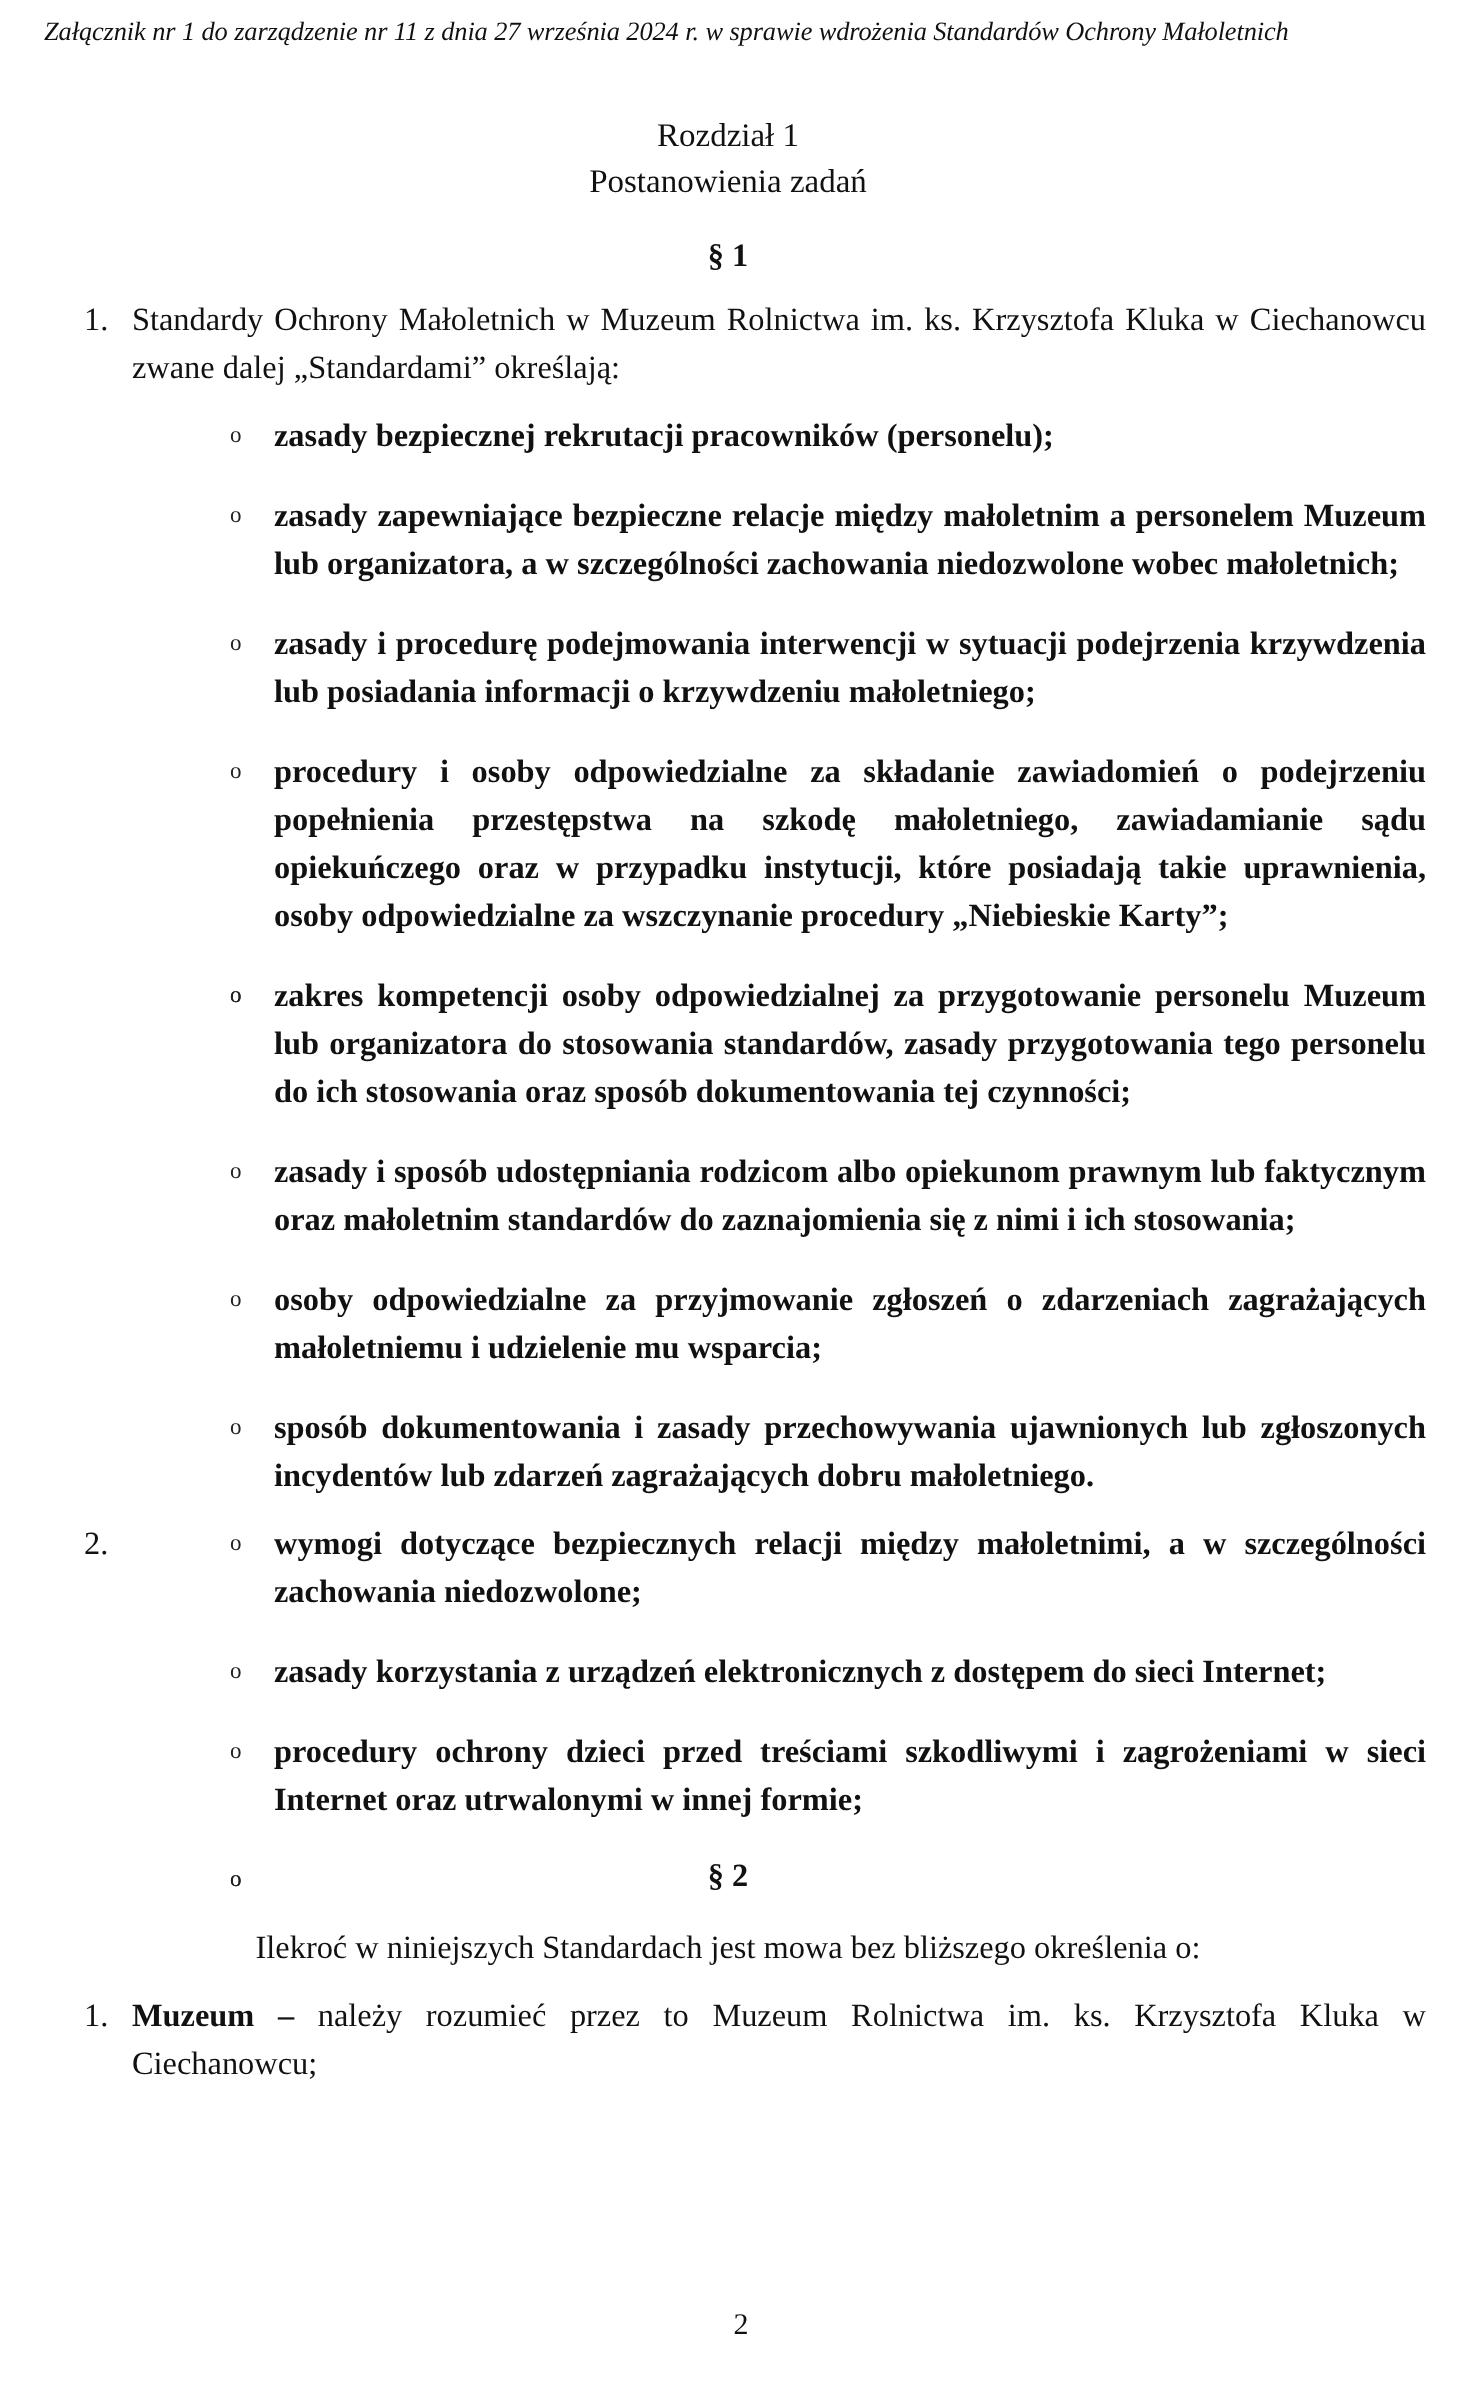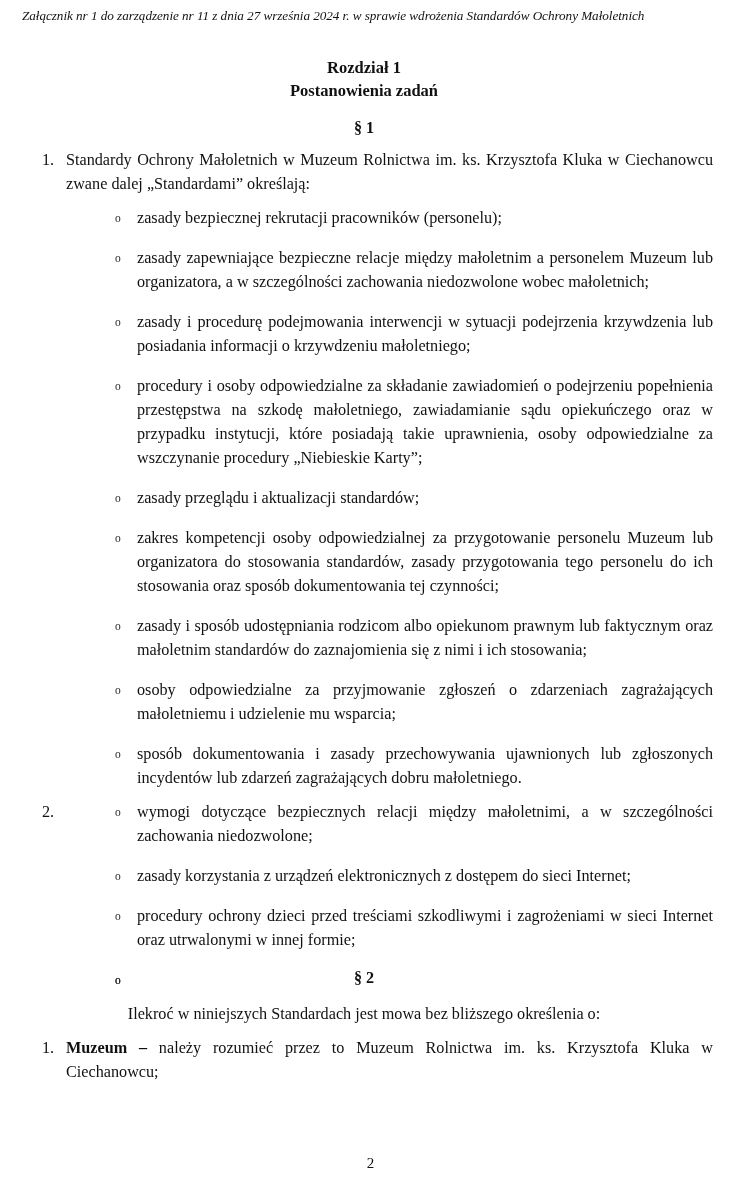--- a/index.html
+++ b/index.html
@@ -42,21 +42,21 @@
   
   .content {
     position: absolute;
     left: 15px;
     top: 56px;
     width: 698px;
   }
 
   .chapter-title {
     text-align: center;
-    font-weight: bold;
+    font-weight: normal;
     font-size: 16.5px;
     line-height: 23px;
     margin: 0;
   }
   .chapter-title .line2 { display: block; }
 
   .para-mark {
     text-align: center;
     font-weight: bold;
     font-size: 16.2px;
@@ -106,21 +106,21 @@
   }
   .blist > li:last-child { margin-bottom: 0; }
   .blist > li > .bullet {
     position: absolute;
     left: 100px;
     top: 0;
     font-size: 11.5px;
     line-height: 25px;
     color: #222222;
   }
-  .blist > li > .txt { display: block; }
+  .blist > li > .txt { display: block; font-weight: bold; }
 
   
   .olist .blist > li { padding-left: 71px; }
   .olist .blist > li > .bullet { left: 49px; }
 
   .plain-line {
     font-size: 16.2px;
     line-height: 24px;
     margin: 14px 0 0 0;
     text-align: center;
@@ -172,21 +172,20 @@
           <li>
             <span class="bullet">o</span>
             <span class="txt">zasady i procedurę podejmowania interwencji w sytuacji podejrzenia krzywdzenia lub posiadania informacji o krzywdzeniu małoletniego;</span>
           </li>
           <li>
             <span class="bullet">o</span>
             <span class="txt">procedury i osoby odpowiedzialne za składanie zawiadomień o podejrzeniu popełnienia przestępstwa na szkodę małoletniego, zawiadamianie sądu opiekuńczego oraz w przypadku instytucji, które posiadają takie uprawnienia, osoby odpowiedzialne za wszczynanie procedury „Niebieskie Karty”;</span>
           </li>
           <li>
             <span class="bullet">o</span>
-            <span class="txt">zasady przeglądu i aktualizacji standardów;</span>
           </li>
           <li>
             <span class="bullet">o</span>
             <span class="txt">zakres kompetencji osoby odpowiedzialnej za przygotowanie personelu Muzeum lub organizatora do stosowania standardów, zasady przygotowania tego personelu do ich stosowania oraz sposób dokumentowania tej czynności;</span>
           </li>
           <li>
             <span class="bullet">o</span>
             <span class="txt">zasady i sposób udostępniania rodzicom albo opiekunom prawnym lub faktycznym oraz małoletnim standardów do zaznajomienia się z nimi i ich stosowania;</span>
           </li>
           <li>

